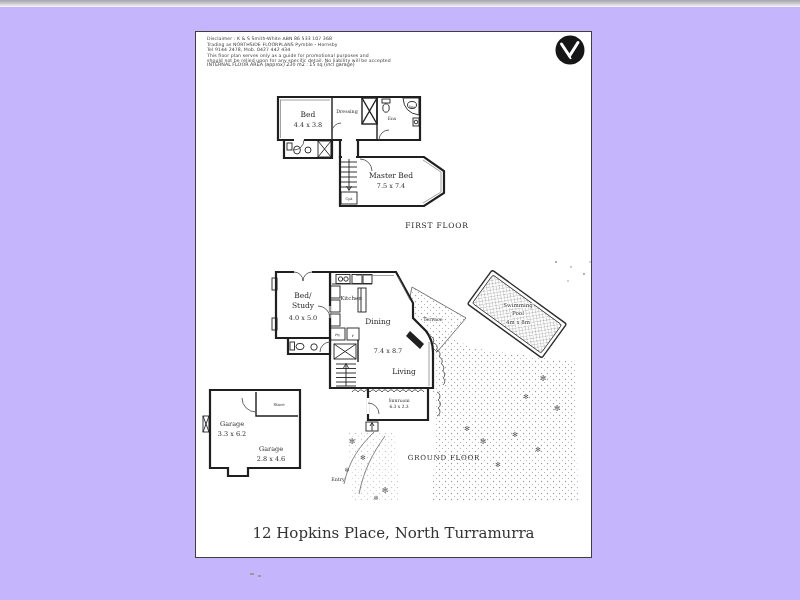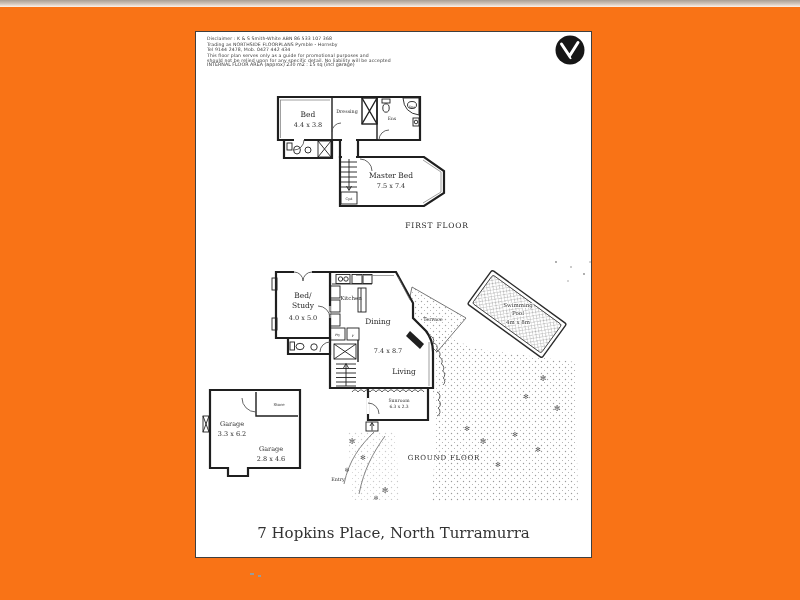--- a/index.html
+++ b/index.html
@@ -1,16 +1,16 @@
 <!DOCTYPE html>
 <html><head>
 <meta charset="utf-8">
 <style>
   html,body{margin:0;padding:0;background:#ffffff;}
-  #stage{position:relative;width:800px;height:600px;background:#f97316;overflow:hidden;
+  #stage{position:relative;width:800px;height:600px;background:#c4b5fd;overflow:hidden;
          font-family:"DejaVu Serif", serif;}
   #scan-band{position:absolute;left:0;top:0;width:800px;height:7px;
              background:linear-gradient(180deg,#9fa3a2 0%,#cfd0ce 55%,#ffffff 100%);opacity:.9;}
   #page{position:absolute;left:195px;top:31px;width:397px;height:527px;
         border:1.5px solid #3f3f3f;background:#ffffff;box-sizing:border-box;}
   #disclaimer{position:absolute;left:207px;top:36px;width:200px;
               font-family:"DejaVu Sans",sans-serif;font-size:4.6px;line-height:5.6px;
               color:#3a3a3a;letter-spacing:.1px;}
   #floor-area{position:absolute;left:207px;top:62px;width:220px;
               font-family:"DejaVu Sans",sans-serif;font-size:4.8px;color:#3a3a3a;}
@@ -280,14 +280,14 @@
       <text x="467" y="431" font-size="7">✻</text>
       <text x="538" y="452" font-size="7">✻</text>
       <text x="352" y="444" font-size="8">✻</text>
       <text x="363" y="460" font-size="7">✻</text>
       <text x="385" y="493" font-size="8">✻</text>
       <text x="347" y="472" font-size="6">✻</text>
       <text x="376" y="500" font-size="6">✻</text>
     </g>
   </svg>
 
-  <div id="footer-address">7 Hopkins Place, North Turramurra</div>
+  <div id="footer-address">12 Hopkins Place, North Turramurra</div>
 </div>
 
 </body></html>

